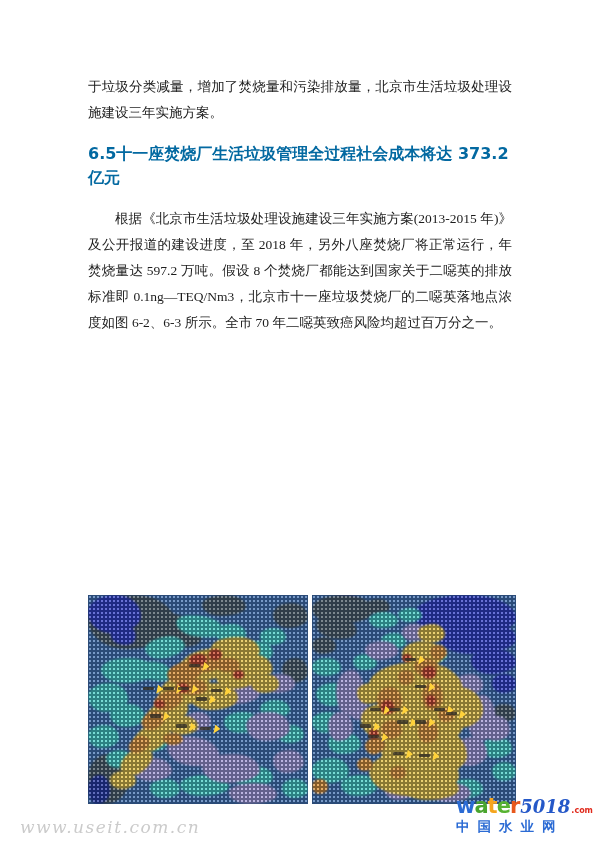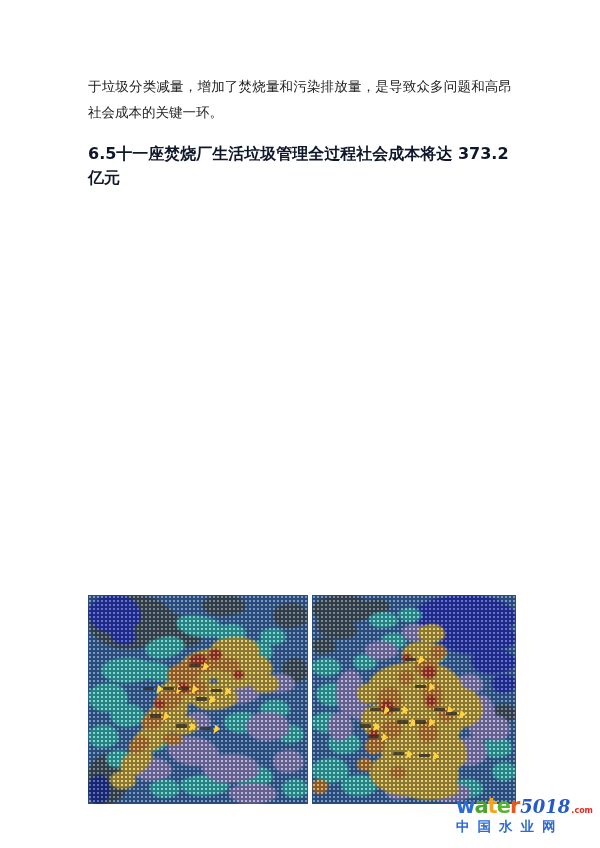--- a/index.html
+++ b/index.html
@@ -2,21 +2,21 @@
 <html><head>
 <meta charset="utf-8">
 <style>
   html,body{margin:0;padding:0;background:#888;}
   .page{position:relative;width:600px;height:848px;background:#ffffff;overflow:hidden;
         font-family:"Liberation Serif","DejaVu Serif",serif;}
   .text-block{position:absolute;left:88px;top:74px;width:424px;}
   .para{font-size:13.5px;line-height:26px;text-align:justify;color:#1c1c1c;margin:0;}
   .para.indent{text-indent:2em;}
   .heading{font-family:"DejaVu Sans","Liberation Sans",sans-serif;
-           font-size:16px;line-height:24px;font-weight:bold;color:#0f172a;
+           font-size:16px;line-height:24px;font-weight:bold;color:#0369a1;
            margin:16px 0 16px 0;}
   .maps{position:absolute;left:88px;top:595px;display:flex;gap:4px;}
   .map{position:relative;overflow:hidden;height:209px;}
   .map-left{width:220px;}
   .map-right{width:204px;}
   .blob{position:absolute;border-radius:52% 46% 57% 44%/46% 56% 44% 54%;filter:blur(1.3px);}
   .map .dots{content:"";position:absolute;inset:0;z-index:2;pointer-events:none;
     background-image:
       radial-gradient(circle at 2px 2px, rgba(255,255,255,0.30) 0.7px, rgba(255,255,255,0) 1.1px),
       radial-gradient(circle at 2px 2px, rgba(0,0,0,0) 1.15px, rgba(16,26,42,0.42) 1.35px);
@@ -38,22 +38,23 @@
   .logo-tld{font-family:"DejaVu Sans",sans-serif;font-weight:bold;font-size:8px;margin-left:1px;}
   .logo-sub{margin-top:3px;font-family:"DejaVu Sans","Liberation Sans",sans-serif;
     font-weight:bold;font-size:13.5px;letter-spacing:8px;white-space:nowrap;}
 </style>
 </head>
 <body>
 
 <div class="page">
 
   <div class="text-block">
-    <p class="para">于垃圾分类减量，增加了焚烧量和污染排放量，是导致众多问题和高昂社会成本的关键一环。</p>
+    <p class="para">于垃圾分类减量，增加了焚烧量和污染排放量，北京市生活垃圾处理设施建设三年实施方案。</p>
     <h2 class="heading">6.5十一座焚烧厂生活垃圾管理全过程社会成本将达 373.2 亿元</h2>
+    <p class="para indent">根据《北京市生活垃圾处理设施建设三年实施方案(2013-2015 年)》及公开报道的建设进度，至 2018 年，另外八座焚烧厂将正常运行，年焚烧量达 597.2 万吨。假设 8 个焚烧厂都能达到国家关于二噁英的排放标准即 0.1ng—TEQ/Nm3，北京市十一座垃圾焚烧厂的二噁英落地点浓度如图 6-2、6-3 所示。全市 70 年二噁英致癌风险均超过百万分之一。</p>
   </div>
 
   <div class="maps">
     <div class="map map-left" id="map0" style="background: rgb(62, 111, 176);">
         <div class="blob" style="left: 0%; top: 0%; width: 40%; height: 26%; background: rgb(70, 86, 95);"></div>
         <div class="blob" style="left: 18%; top: 8%; width: 34%; height: 16%; background: rgb(70, 86, 95); transform: rotate(15deg);"></div>
         <div class="blob" style="left: 52%; top: 0%; width: 20%; height: 10%; background: rgb(70, 86, 95);"></div>
         <div class="blob" style="left: 84%; top: 4%; width: 16%; height: 12%; background: rgb(70, 86, 95);"></div>
         <div class="blob" style="left: 88%; top: 30%; width: 12%; height: 12%; background: rgb(70, 86, 95);"></div>
         <div class="blob" style="left: 0%; top: 76%; width: 18%; height: 24%; background: rgb(70, 86, 95);"></div>
@@ -259,20 +260,21 @@
           <div class="pin"></div>
           <div class="smudge"></div>
         </div>
         <div class="marker" style="left: 59%; top: 75%;">
           <div class="pin"></div>
           <div class="smudge"></div>
         </div>
       </div>
   </div>
 
+  <div class="watermark" style="color: rgb(203, 203, 203);">www.useit.com.cn</div>
 
   <div class="logo">
     <div class="logo-top">
       <span class="logo-word" id="logoWord"><span style="color: rgb(43, 107, 212);">w</span><span style="color: rgb(74, 165, 46);">a</span><span style="color: rgb(245, 165, 29);">t</span><span style="color: rgb(87, 179, 49);">e</span><span style="color: rgb(232, 88, 28);">r</span></span>
       <span class="logo-num" id="logoNum" style="color: rgb(37, 88, 200);">5018</span>
       <span class="logo-tld" id="logoTld" style="color: rgb(224, 42, 28);">.com</span>
     </div>
     <div class="logo-sub" id="logoSub" style="color: rgb(43, 107, 212);">中国水业网</div>
   </div>
 

